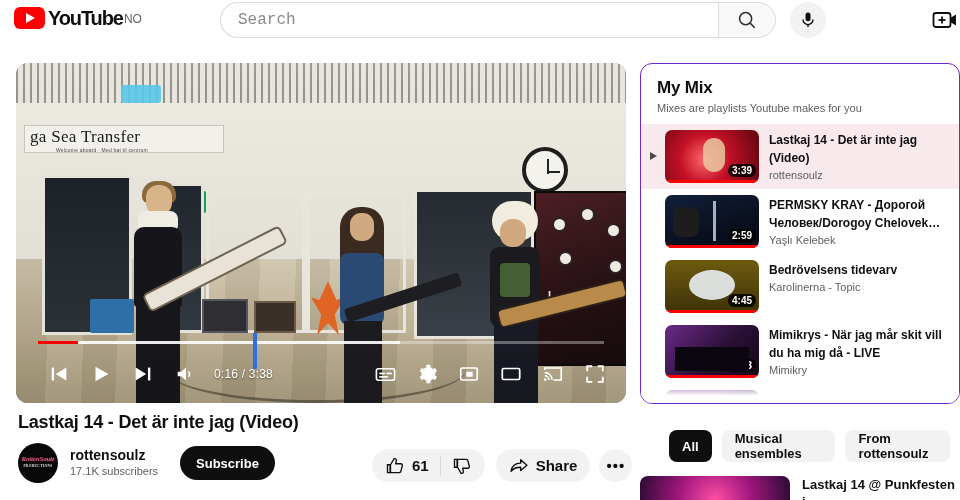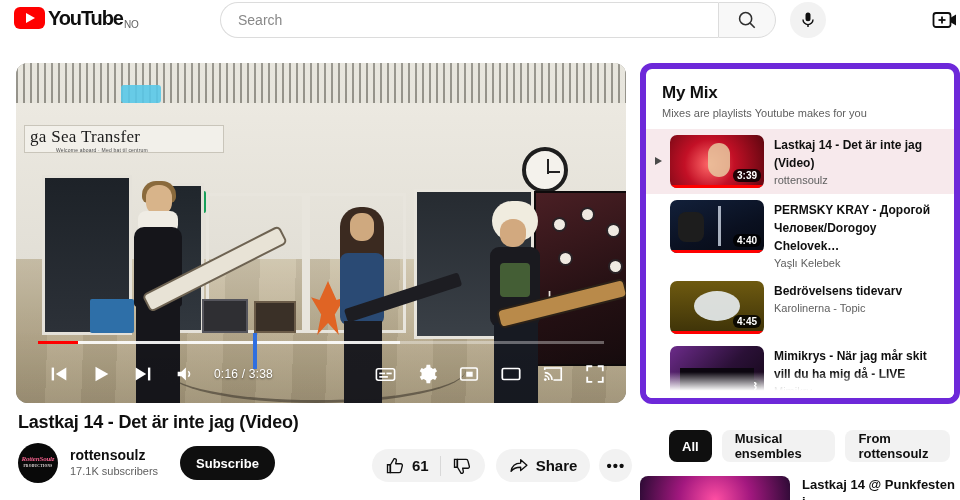--- a/index.html
+++ b/index.html
@@ -24,29 +24,29 @@
   }
   .logo-play .tri {
     width:0; height:0; border-left:9px solid #fff;
     border-top:5.5px solid transparent; border-bottom:5.5px solid transparent;
     margin-left:2px;
   }
   .logo-word {
     font-size:20px; font-weight:bold; letter-spacing:-1.1px;
     color:#0f0f0f; margin-left:3px; line-height:22px;
   }
-  .logo-country { font-size:10px; color:#606060; margin-left:1px; line-height:10px; margin-top:13px; }
+  .logo-country { font-size:12px; color:#606060; margin-left:1px; line-height:10px; margin-top:7px; }
 
   .search-wrap { position:absolute; left:220px; top:2px; display:flex; align-items:center; }
   .search-box {
     width:498px; height:36px; border:1px solid #dcdcdc; border-right:none;
     border-radius:18px 0 0 18px; background:#fff;
     display:flex; align-items:center; padding-left:17px;
   }
-  .search-box .ph { font-size:14px; color:#888; }
+  .search-box .ph { font-size:16px; color:#888;font-family:Liberation Mono, monospace; }
   .search-btn {
     width:58px; height:36px; border:1px solid #dcdcdc; background:#f8f8f8;
     border-radius:0 18px 18px 0; display:flex; align-items:center; justify-content:center;
   }
   .mic-btn {
     position:absolute; left:790px; top:2px;
     width:36px; height:36px; border-radius:50%; background:#f2f2f2;
     display:flex; align-items:center; justify-content:center;
   }
   .create-btn { position:absolute; left:932px; top:8px; width:28px; height:24px;
@@ -163,21 +163,21 @@
   .actions { position:absolute; left:372px; top:449px; display:flex; align-items:center; }
   .pill { height:33px; border-radius:17px; background:#f2f2f2; display:flex; align-items:center; padding:0 13px; }
   .pill .lbl { font-size:15px; font-weight:bold; color:#0f0f0f; margin-left:7px;text-align:right; }
   .divider { width:1px; height:20px; background:#d8d8d8; margin:0 11px; }
   .round-btn { width:33px; height:33px; border-radius:50%; background:#f2f2f2;
     display:flex; align-items:center; justify-content:center; margin-left:9px;
     font-size:15px; color:#0f0f0f; letter-spacing:1px; font-weight:bold; }
 
   
   .mix-card { position:absolute; left:640px; top:63px; width:320px; height:341px;
-    background:#fff; border:6px solid #6d28d9; border-radius:12px; overflow:hidden; }
+    background:#fff; border:1px solid #6d28d9; border-radius:12px; overflow:hidden; }
   .mix-head { padding:14px 0 10px 16px; }
   .mix-title { font-size:17px; font-weight:bold; color:#0f0f0f; letter-spacing:-.2px; }
   .mix-sub { font-size:11px; color:#606060; margin-top:4px; }
   .mix-row { display:flex; align-items:flex-start; padding:6px 10px 6px 0; position:relative; }
   .mix-row.active { background:#f7e9ec; }
   .mix-idx { width:24px; min-width:24px; display:flex; align-items:center; justify-content:center;
     padding-top:22px; }
   .mix-idx .tri { width:0;height:0;border-left:7px solid #4a4a4a;
     border-top:4.5px solid transparent;border-bottom:4.5px solid transparent; }
   .thumb { position:relative; width:94px; min-width:94px; height:53px; border-radius:7px;
@@ -453,21 +453,21 @@
       </span>
       <span class="mix-meta">
         <span class="mix-vtitle">Lastkaj 14 - Det är inte jag (Video)</span>
         <span class="mix-chan" style="display:block">rottensoulz</span>
       </span>
     </div>
 
     <div class="mix-row">
       <span class="mix-idx"></span>
       <span class="thumb t2">
-        <span class="dur">4:40</span>
+        <span class="dur">2:59</span>
         <span class="watched" style="width:100%"></span>
       </span>
       <span class="mix-meta">
         <span class="mix-vtitle">PERMSKY KRAY - Дорогой Человек/Dorogoy Chelovek…</span>
         <span class="mix-chan" style="display:block">Yaşlı Kelebek</span>
       </span>
     </div>
 
     <div class="mix-row">
       <span class="mix-idx"></span>

